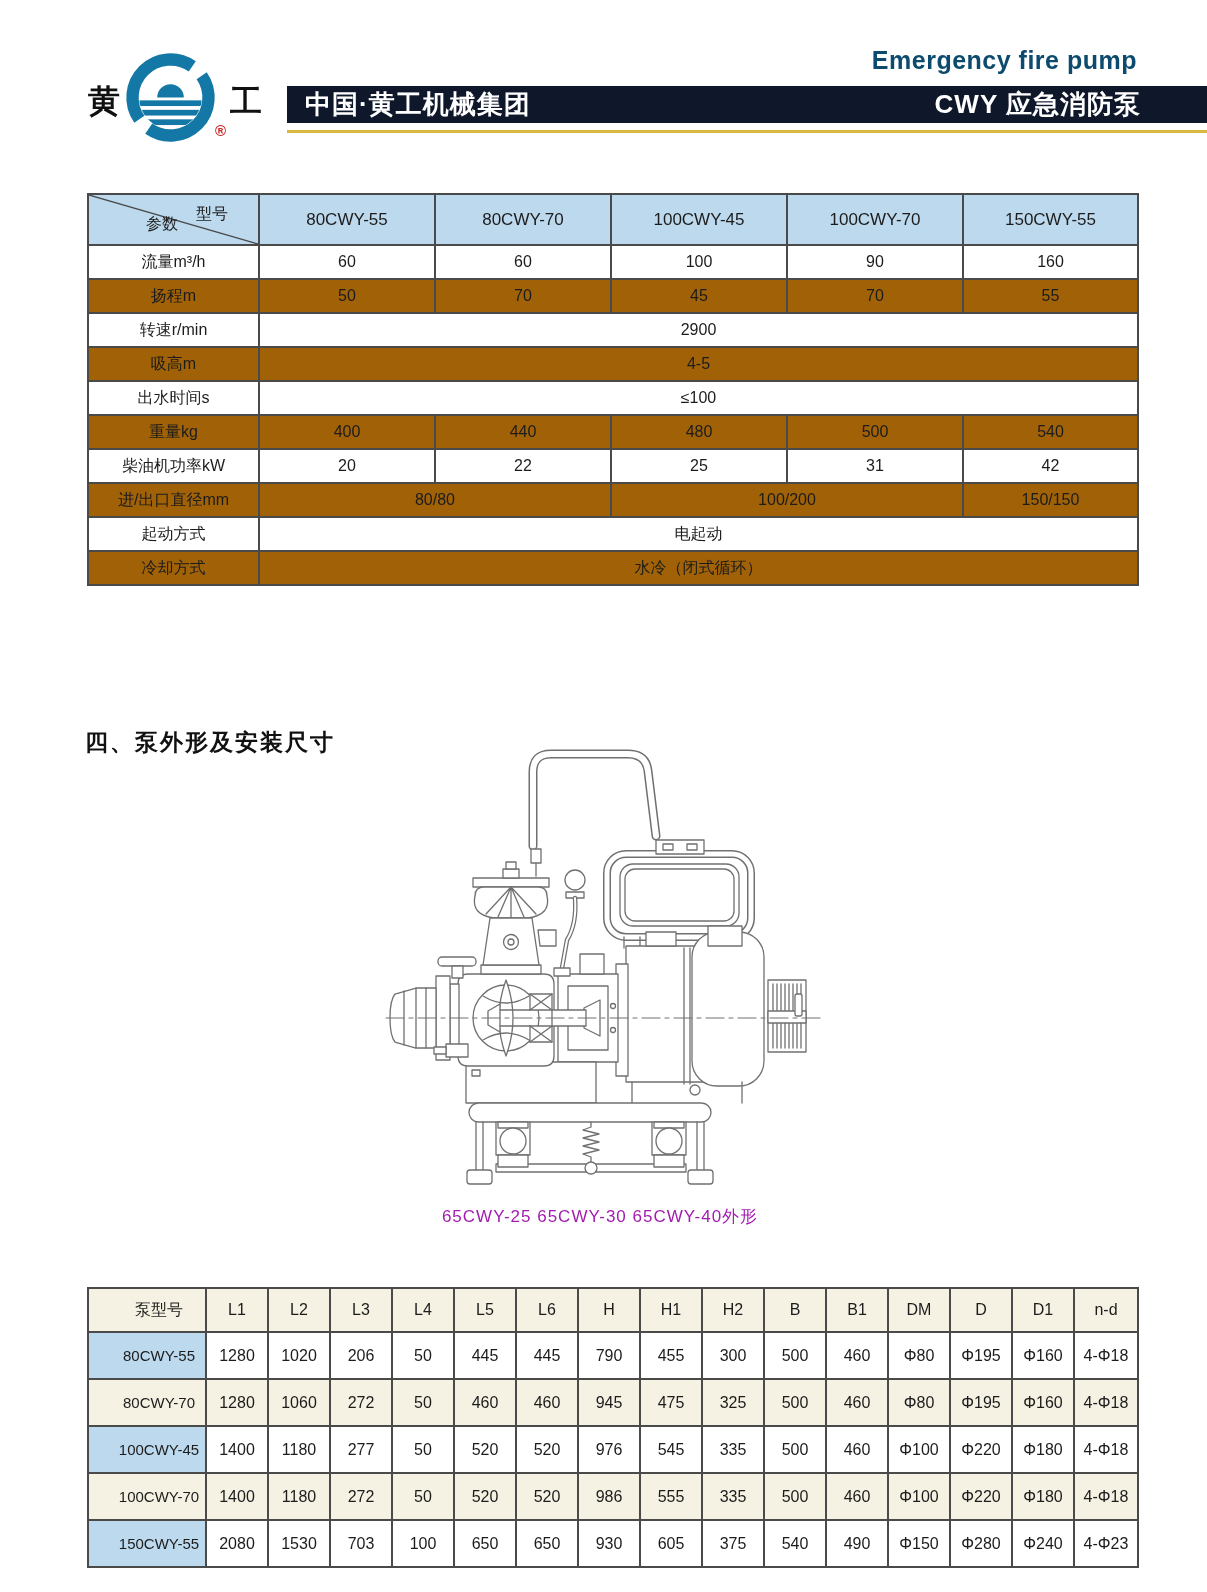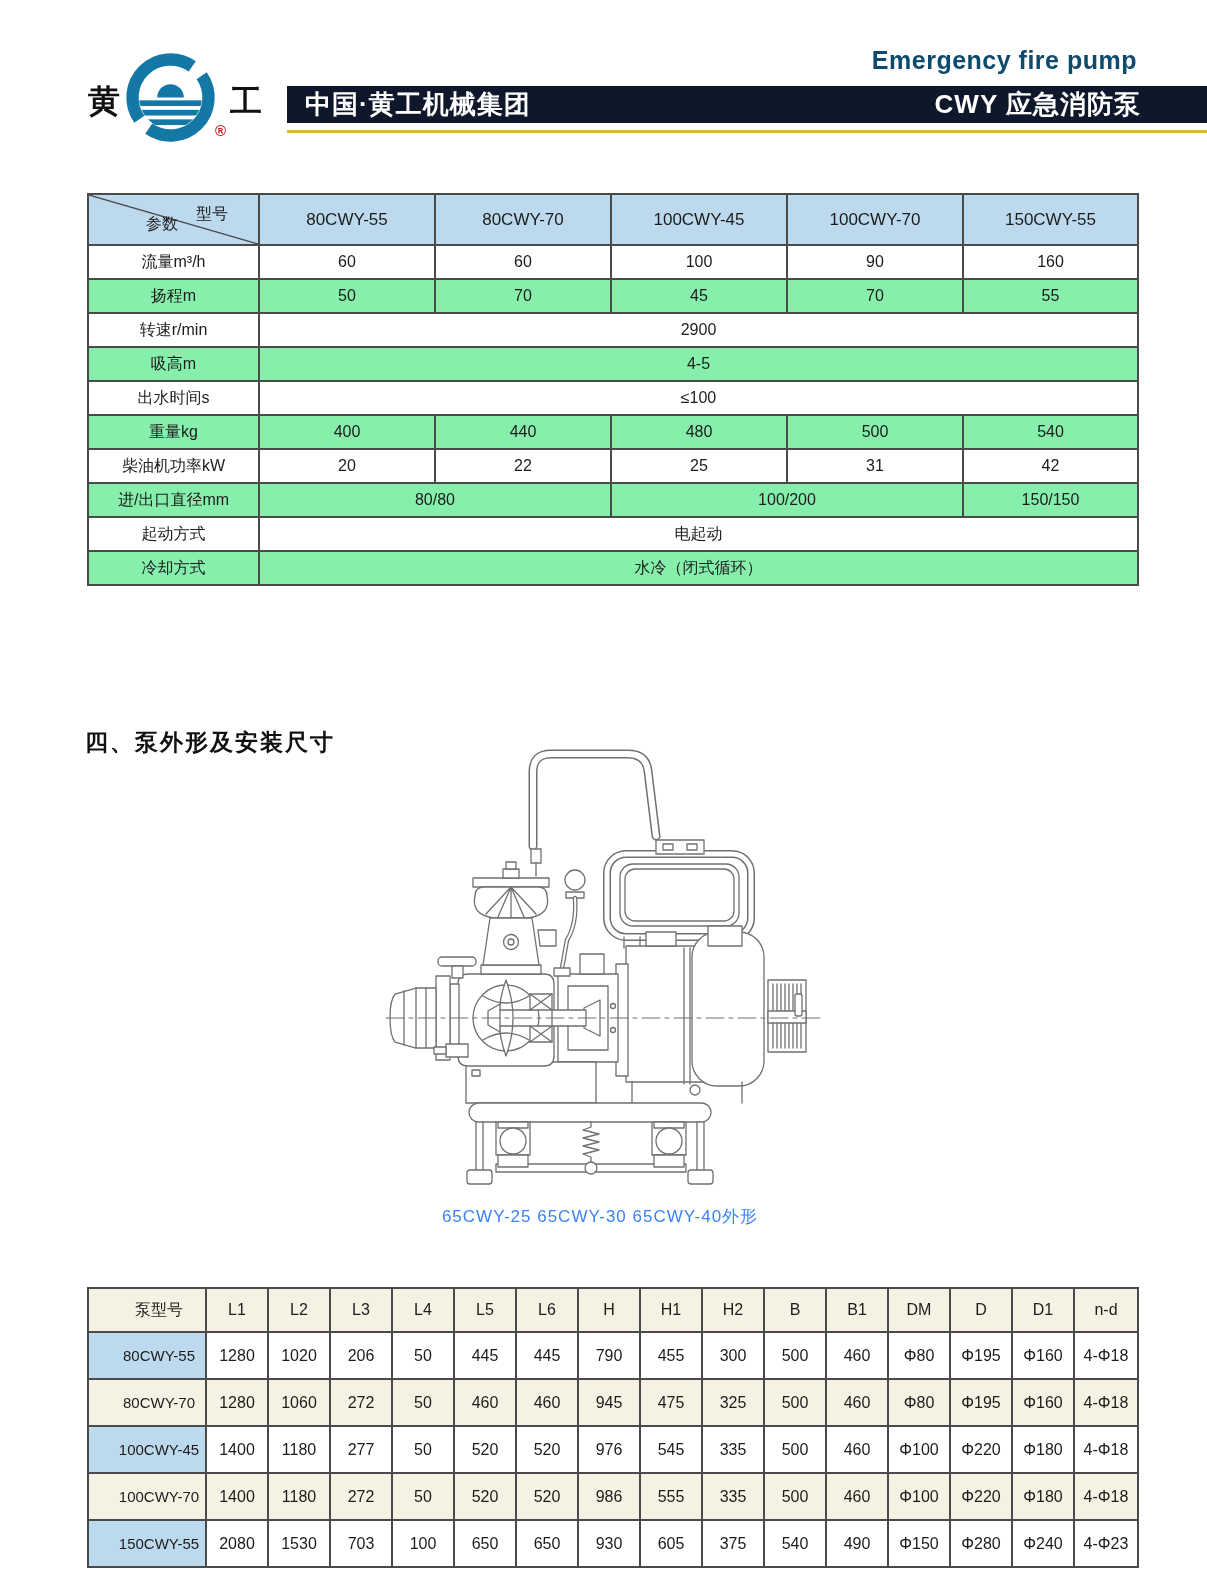--- a/index.html
+++ b/index.html
@@ -24,32 +24,32 @@
   .banner .product-cn { color:#fff; font-weight:bold; font-size:26px; letter-spacing:1px; }
   .gold-line { position:absolute; left:287px; top:130px; width:920px; height:3px; background:#d8b93e; }
   
   table { border-collapse:collapse; table-layout:fixed; }
   .spec { position:absolute; left:87px; top:193px; width:1050px; }
   .spec td { border:2px solid #4a4a4a; text-align:center; vertical-align:middle;
     font-size:16px; padding:0; color:#1c1c1c; }
   .spec tr.hd { height:51px; }
   .spec tr.hd td { background:#bcd9ee; font-size:17px; }
   .spec tr.dr { height:34px; background:#ffffff; }
-  .spec tr.alt td { background:#86efac; }
+  .spec tr.alt td { background:#a16207; }
   .spec td.corner { position:relative; }
   .spec .c-top { position:absolute; top:9px; right:30px; font-size:16px; }
   .spec .c-bot { position:absolute; bottom:9px; left:13px; font-size:16px;margin-left:44px; }
   .spec .diag { position:absolute; left:0; top:0; width:100%; height:100%; }
   .spec .diag line { stroke:#4a4a4a; stroke-width:1.3; }
   
   .section-title { position:absolute; left:85px; top:727px; font-size:23px; font-weight:bold; color:#111;
     letter-spacing:2px; }
   .figure { position:absolute; left:370px; top:718px; width:460px; height:480px; }
   .caption { position:absolute; left:340px; top:1205px; width:520px; text-align:center;
-    font-size:17px; color:#3b82f6; letter-spacing:1px; }
+    font-size:17px; color:#a21caf; letter-spacing:1px; }
   
   .dim { position:absolute; left:87px; top:1287px; width:1050px; }
   .dim td { border:2px solid #4a4a4a; text-align:center; vertical-align:middle;
     font-size:16px; padding:0; color:#1c1c1c; }
   .dim tr.hd { height:44px; }
   .dim tr.hd td { background:#f5f2e3; }
   .dim tr.dr { height:47px; background:#ffffff; }
   .dim tr.alt td { background:#f5f2e3; }
   .dim td.blue { background:#bcd9ee;padding-left:24px; }
   .dim td.model { font-size:15px; }

